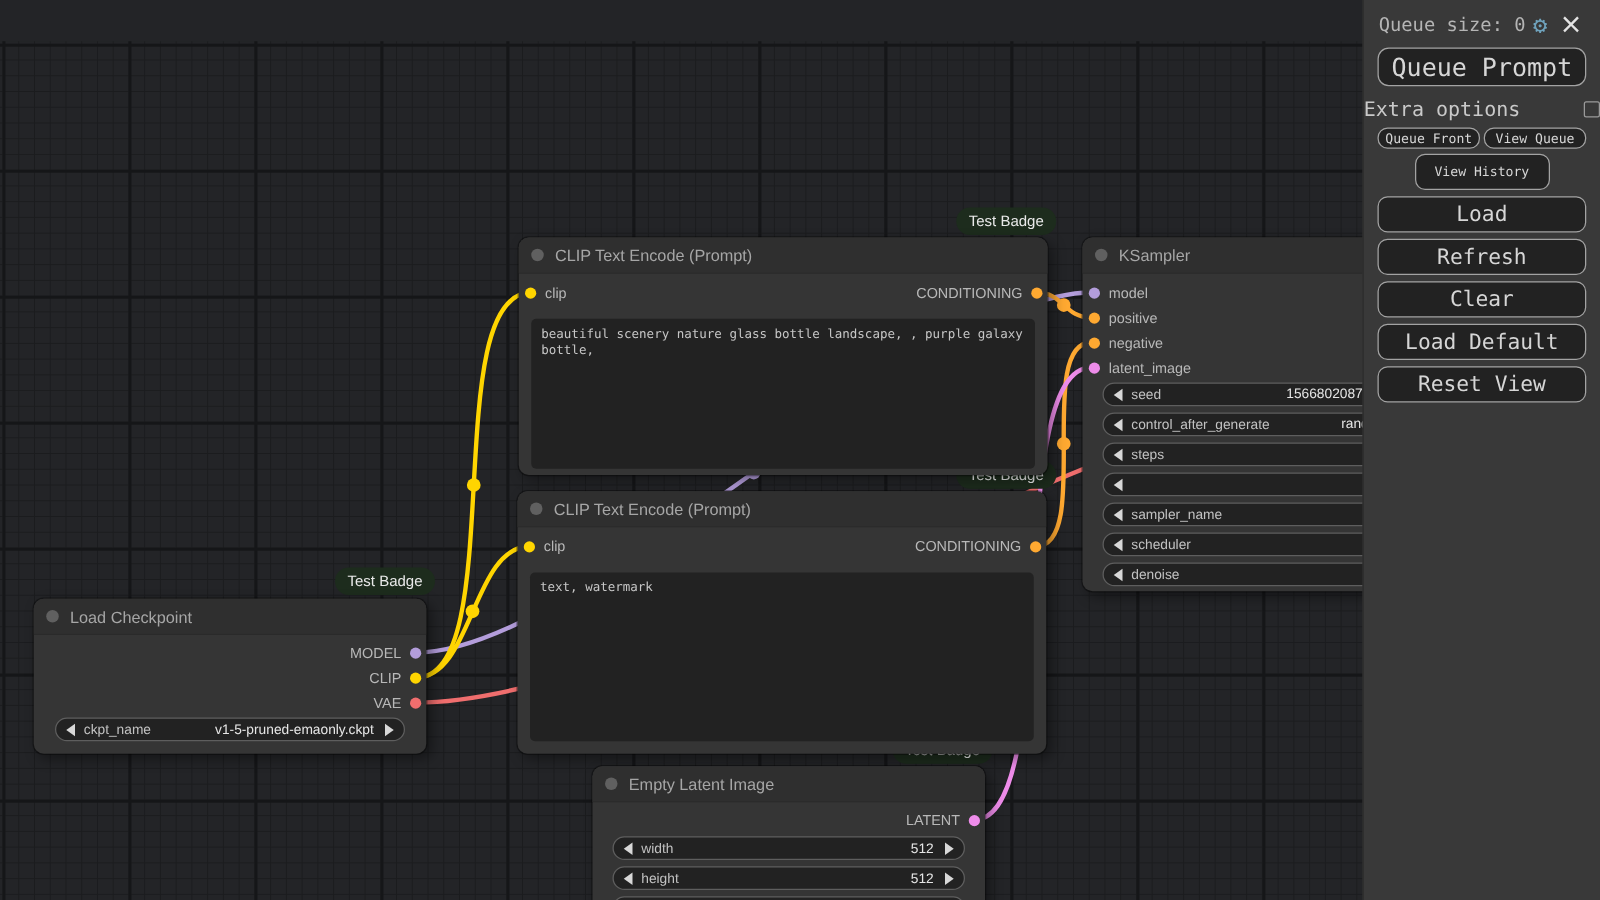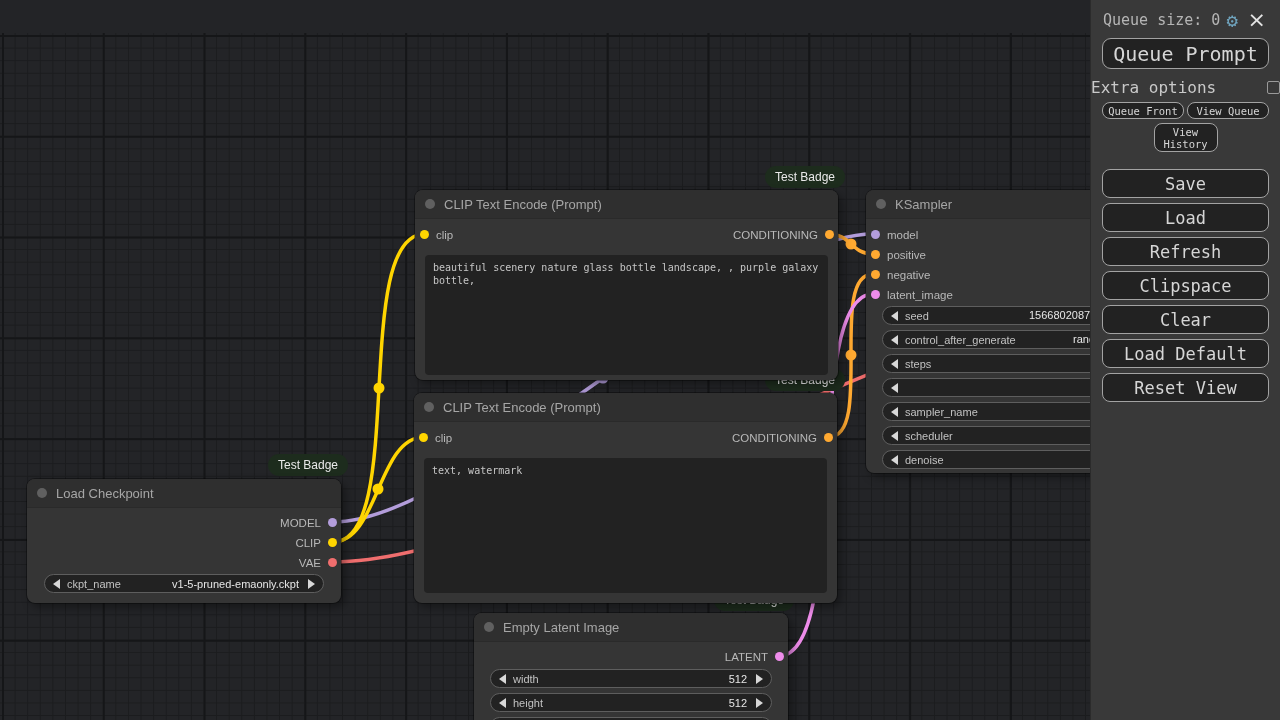--- a/index.html
+++ b/index.html
@@ -66,21 +66,21 @@
   .xclose { margin-left:auto; margin-right:2px; color:#e4e4e4; font-size:22px; line-height:1; cursor:pointer; font-family:"DejaVu Sans",sans-serif; }
   .sb-btn {
     display:flex; align-items:center; justify-content:center; background:#222;
     border:1px solid #a3a3a3; border-radius:8px; color:#d6d6d6; cursor:pointer; text-align:center;
   }
   #queue-prompt { margin:7px 11px 0 11px; height:31px; font-size:20px; border-radius:9px; }
   .extra-row { display:flex; align-items:center; justify-content:space-between; margin-top:9px; font-size:16px; color:#c9c9c9; }
   .checkbox { width:13px; height:13px; border:1.5px solid #9a9a9a; border-radius:2px; margin-left:4px; background:transparent; cursor:pointer; }
   .small-row { display:flex; justify-content:space-between; padding:0 11px; margin-top:5px; }
   .small-row .sb-btn { width:82px; height:17px; font-size:10.5px; }
-  #view-history { width:64px; height:29px; margin:4px auto 0 auto; font-size:10.5px; line-height:12px; padding:0 12px; }
+  #view-history { width:108px; height:29px; margin:4px auto 0 auto; font-size:10.5px; line-height:12px; padding:0 12px; }
   .main-btn { height:29px; margin:5px 11px 0 11px; font-size:17px; }
   #save-btn { margin-top:17px; }
 </style>
 </head>
 <body>
 
 <div id="canvas">
 
   <svg id="wires" width="1280" height="720">
     <g fill="none" stroke-width="3.5">
@@ -260,20 +260,18 @@
   <div class="sb-btn" id="queue-prompt">Queue Prompt</div>
   <div class="extra-row">
     <span>Extra options</span>
     <span class="checkbox"></span>
   </div>
   <div class="small-row">
     <div class="sb-btn">Queue Front</div>
     <div class="sb-btn">View Queue</div>
   </div>
   <div class="sb-btn" id="view-history">View History</div>
-  <div class="sb-btn main-btn" id="save-btn">Save</div>
   <div class="sb-btn main-btn">Load</div>
   <div class="sb-btn main-btn">Refresh</div>
-  <div class="sb-btn main-btn">Clipspace</div>
   <div class="sb-btn main-btn">Clear</div>
   <div class="sb-btn main-btn">Load Default</div>
   <div class="sb-btn main-btn">Reset View</div>
 </div>
 
 </body></html>

